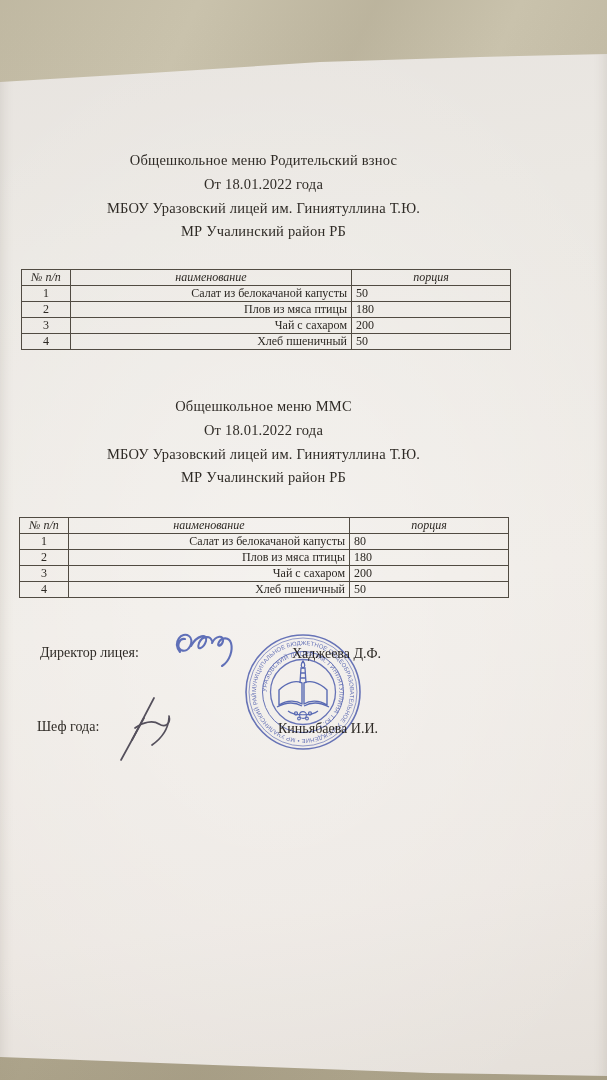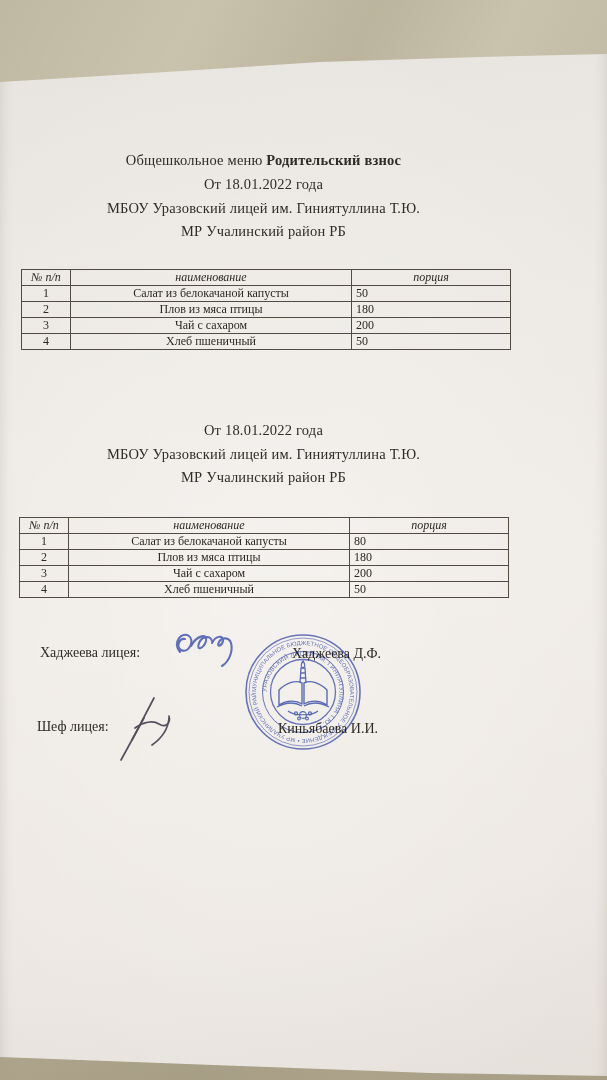--- a/index.html
+++ b/index.html
@@ -14,32 +14,32 @@
     position:absolute;inset:0;
     clip-path:polygon(0px 82px,150px 73px,320px 62px,480px 57px,607px 54px,607px 1076px,430px 1073px,240px 1066px,0px 1057px);
     background:
       radial-gradient(120% 90% at 45% 55%, rgba(255,255,255,.35) 0%, rgba(255,255,255,0) 60%),
       linear-gradient(172deg,#e7e3df 0%, #ebe8e3 22%, #efebe6 55%, #ece7e2 82%, #e5e0da 100%);
     box-shadow:inset 0 10px 14px rgba(90,80,60,.18);
     color:#2f2b26;
   }
   .center-block{position:absolute;left:20px;width:487px;text-align:center;}
   .hline{font-size:14.5px;line-height:17px;letter-spacing:.2px;}
-  .hline b{font-weight:bold;text-align:right;}
+  .hline b{font-weight:normal;text-align:right;}
   .menu-table{
     position:absolute;border-collapse:collapse;table-layout:fixed;
     font-size:12px;color:#2c2823;
   }
   .menu-table td,.menu-table th{
     border:1px solid #514b42;height:14px;padding:0 4px;
     white-space:nowrap;overflow:hidden;font-weight:normal;
   }
   .menu-table thead th{font-style:italic;text-align:center;}
   .col-num{width:40px;text-align:center;}
-  .col-name{width:272px;text-align:center;}
+  .col-name{width:272px;text-align:right;}
   .col-portion{width:150px;}
   .sig-label{position:absolute;font-size:14px;color:#2f2b26;}
   .sig-name{position:absolute;font-size:14px;color:#2f2b26;}
   .sig-svg{position:absolute;mix-blend-mode:multiply;}
   .stamp{position:absolute;left:243px;top:632px;width:120px;height:120px;mix-blend-mode:multiply;opacity:.92;}
   .stamp svg{filter:blur(.3px);}
 </style>
 </head>
 <body>
 
@@ -78,20 +78,24 @@
         <td class="col-portion">200</td>
       </tr>
       <tr>
         <td class="col-num">4</td>
         <td class="col-name">Хлеб пшеничный</td>
         <td class="col-portion">50</td>
       </tr>
     </tbody>
   </table>
 
+  <div class="center-block hline" style="top:398px">
+    <span>Общешкольное меню</span>
+    <b>ММС</b>
+  </div>
   <div class="center-block hline" style="top:422px">От 18.01.2022 года</div>
   <div class="center-block hline" style="top:446px">МБОУ Уразовский лицей им. Гиниятуллина Т.Ю.</div>
   <div class="center-block hline" style="top:469px">МР Учалинский район РБ</div>
 
   <table class="menu-table" style="left:19px;top:517px;width:467px">
     <thead>
       <tr>
         <th class="col-num">№ п/п</th>
         <th class="col-name">наименование</th>
         <th class="col-portion">порция</th>
@@ -114,32 +118,32 @@
         <td class="col-portion">200</td>
       </tr>
       <tr>
         <td class="col-num">4</td>
         <td class="col-name">Хлеб пшеничный</td>
         <td class="col-portion">50</td>
       </tr>
     </tbody>
   </table>
 
-  <div class="sig-label" style="left:40px;top:645px">Хаджеева лицея:</div>
+  <div class="sig-label" style="left:40px;top:645px">Директор лицея:</div>
   <div class="sig-name" style="left:292px;top:646px">Хаджеева Д.Ф.</div>
 
   <svg class="sig-svg" style="left:170px;top:628px" width="74" height="44" viewBox="0 0 74 44">
     <g fill="none" stroke="#5468c0" stroke-width="2.1" stroke-linecap="round" opacity=".9">
       <path d="M10,24 C2,14 12,3 19,8 C25,12 19,26 11,22 C6,19 9,10 15,11"></path>
       <path d="M21,18 C27,7 38,5 36,13 C34,20 26,24 29,15 C32,8 40,7 42,13"></path>
       <path d="M42,15 C46,7 54,7 53,13 C52,18 46,20 49,14 C52,9 59,9 61,15 C63,22 60,33 52,38"></path>
     </g>
   </svg>
 
-  <div class="sig-label" style="left:37px;top:719px">Шеф лицея:</div>
+  <div class="sig-label" style="left:37px;top:719px">Шеф года:</div>
   <div class="sig-name" style="left:278px;top:721px">Киньябаева И.И.</div>
 
   <svg class="sig-svg" style="left:108px;top:690px" width="88" height="74" viewBox="0 0 88 74">
     <g fill="none" stroke="#4b4757" stroke-width="1.7" stroke-linecap="round" opacity=".92">
       <path d="M24,50 L46,8"></path>
       <path d="M27,38 C35,32 45,30 51,34 C57,38 63,34 61,26"></path>
       <path d="M61,28 C60,40 54,48 44,55"></path>
       <path d="M36,28 L13,70"></path>
     </g>
   </svg>

